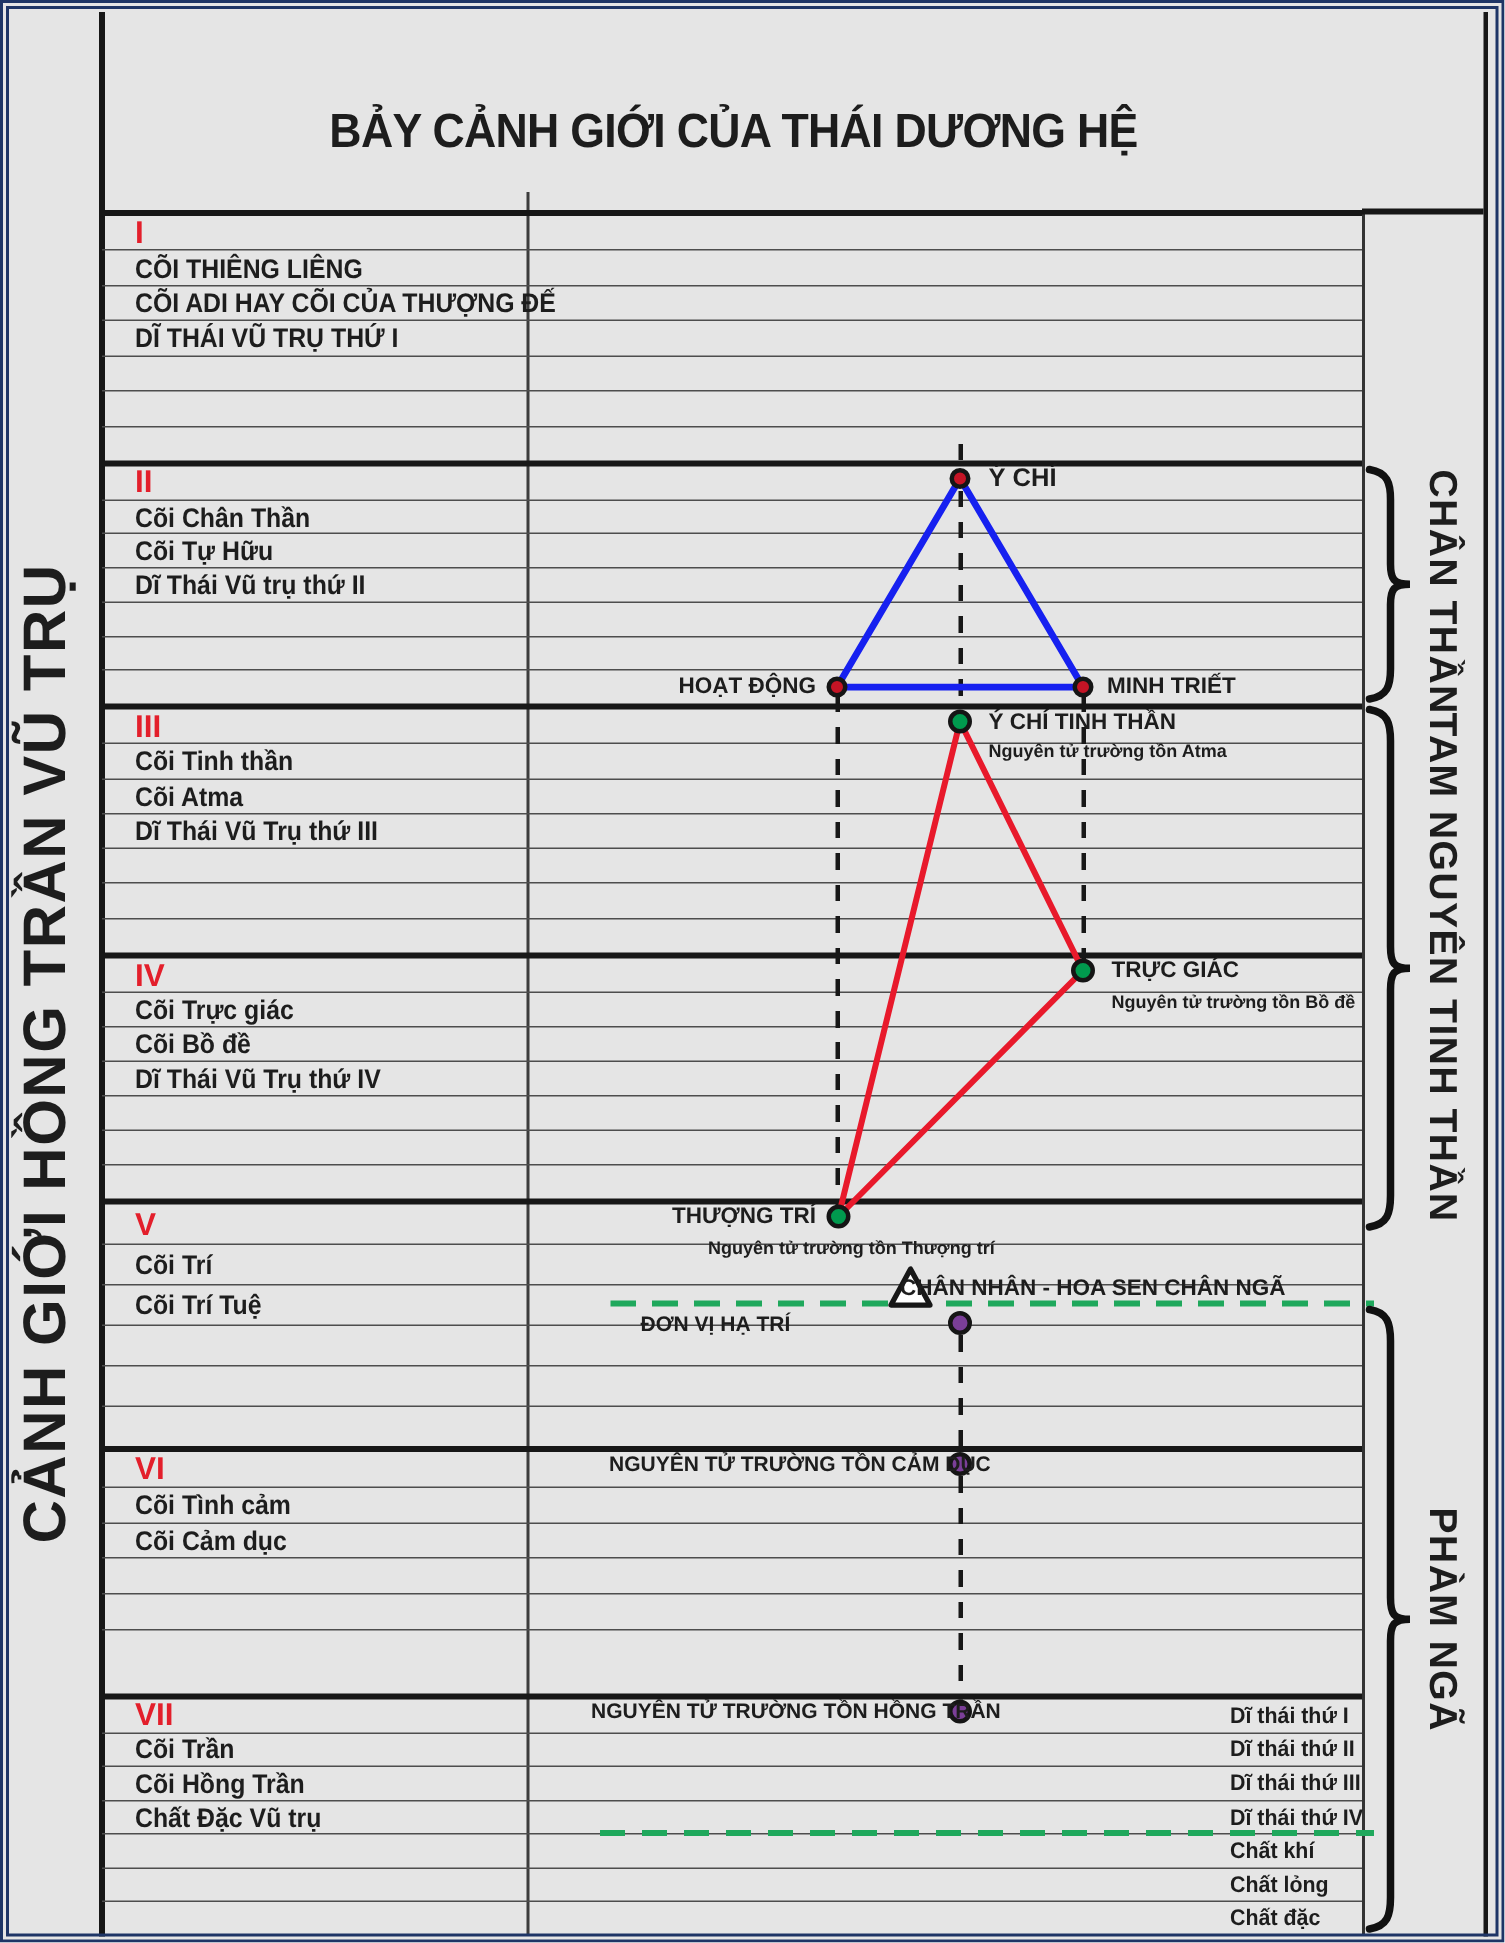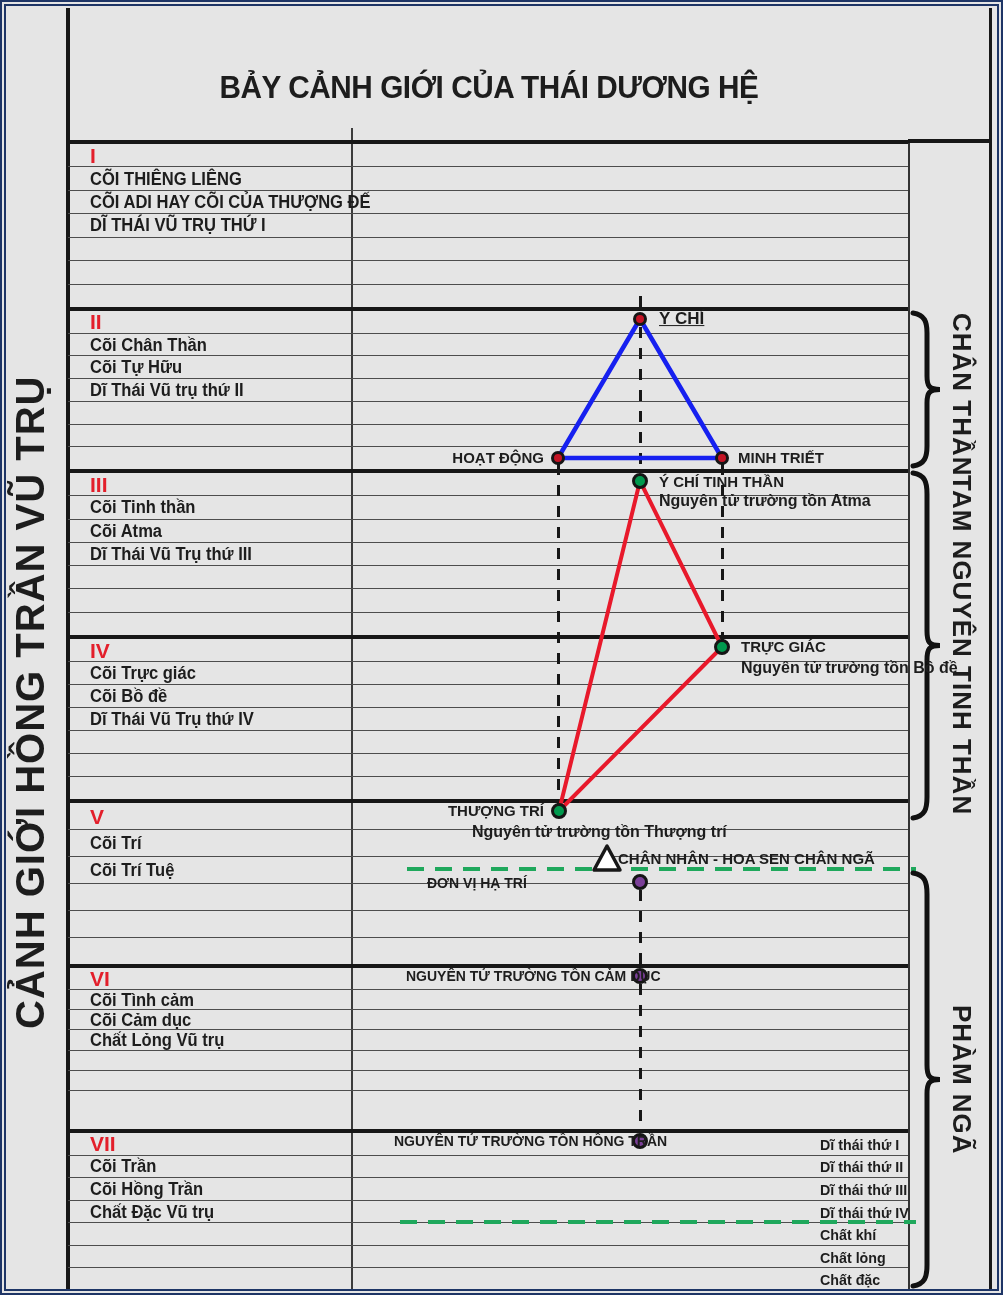--- a/index.html
+++ b/index.html
@@ -52,21 +52,21 @@
   .tri-ego{fill:#fff;stroke:var(--ink);stroke-width:3.5;stroke-linejoin:round;}
   .brace{fill:none;stroke:#111;stroke-width:5;stroke-linecap:round;}
   
   .dot{position:absolute;border-radius:50%;border:3px solid #151515;z-index:4;
     transform:translate(-50%,-50%);box-sizing:border-box;}
   .dot-red{width:14px;height:14px;background:var(--red-dot);}
   .dot-green{width:16px;height:16px;background:var(--green);}
   .dot-purple{width:16px;height:16px;background:var(--purple);}
   
   .plabel{position:absolute;transform:translateY(-50%);font-weight:bold;z-index:5;white-space:nowrap;line-height:1.05;}
-  .s17{font-size:17px;text-decoration:underline;} .s15{font-size:15px;} .s14{font-size:14px;} .s12{font-size:16px;}
+  .s17{font-size:17px;} .s15{font-size:15px;} .s14{font-size:14px;} .s12{font-size:12px;}
   .r{text-align:right;}
   
   .bracket-label{position:absolute;writing-mode:vertical-rl;text-align:center;
     font-weight:bold;font-size:26px;letter-spacing:1px;white-space:nowrap;z-index:5;}
 </style>
 </head>
 <body>
 
 <div class="canvas">
 
@@ -168,23 +168,20 @@
 
   <div class="section" style="top:962px;height:146px">
     <div class="row">
         <span class="numeral">VI</span>
       </div>
     <div class="row">
         <span class="cell">Cõi Tình cảm</span>
       </div>
     <div class="row">
         <span class="cell">Cõi Cảm dục</span>
-      </div>
-    <div class="row">
-        <span class="cell">Chất Lỏng Vũ trụ</span>
       </div>
     <div class="row"></div>
     <div class="row"></div>
     <div class="row"></div>
   </div>
 
   <div class="section" style="top:1127px;height:161px">
     <div class="row">
       <span class="numeral">VII</span>
       <span class="etheric">Dĩ thái thứ I</span>
@@ -243,21 +240,21 @@
 
   <div class="plabel s17" style="left:657px;top:317px">Ý CHÍ</div>
   <div class="plabel s15 r" style="left:436px;width:106px;top:456px">HOẠT ĐỘNG</div>
   <div class="plabel s15" style="left:736px;top:456px">MINH TRIẾT</div>
   <div class="plabel s15" style="left:657px;top:480px">Ý CHÍ TINH THẦN</div>
   <div class="plabel s12" style="left:657px;top:499px">Nguyên tử trường tồn Atma</div>
   <div class="plabel s15" style="left:739px;top:645px">TRỰC GIÁC</div>
   <div class="plabel s12" style="left:739px;top:666px">Nguyên tử trường tồn Bồ đề</div>
   <div class="plabel s15 r" style="left:418px;width:124px;top:809px">THƯỢNG TRÍ</div>
   <div class="plabel s12" style="left:470px;top:830px">Nguyên tử trường tồn Thượng trí</div>
-  <div class="plabel s15" style="left:616px;top:857px">CHÂN NHÂN - HOA SEN CHÂN NGÃ</div>
+  <div class="plabel s15" style="left:598px;top:857px">CHÂN NHÂN - HOA SEN CHÂN NGÃ</div>
   <div class="plabel s14" style="left:425px;top:881px">ĐƠN VỊ HẠ TRÍ</div>
   <div class="plabel s14 r" style="left:404px;width:221px;top:974px">NGUYÊN TỬ TRƯỜNG TỒN CẢM DỤC</div>
   <div class="plabel s14 r" style="left:392px;width:233px;top:1139px">NGUYÊN TỬ TRƯỜNG TỒN HỒNG TRẦN</div>
 
   <div class="bracket-label" style="left:944px;top:311px;height:153px">CHÂN THẦN</div>
   <div class="bracket-label" style="left:944px;top:471px;height:345px">TAM NGUYÊN TINH THẦN</div>
   <div class="bracket-label" style="left:944px;top:871px;height:413px">PHÀM NGÃ</div>
 
 </div>
 

